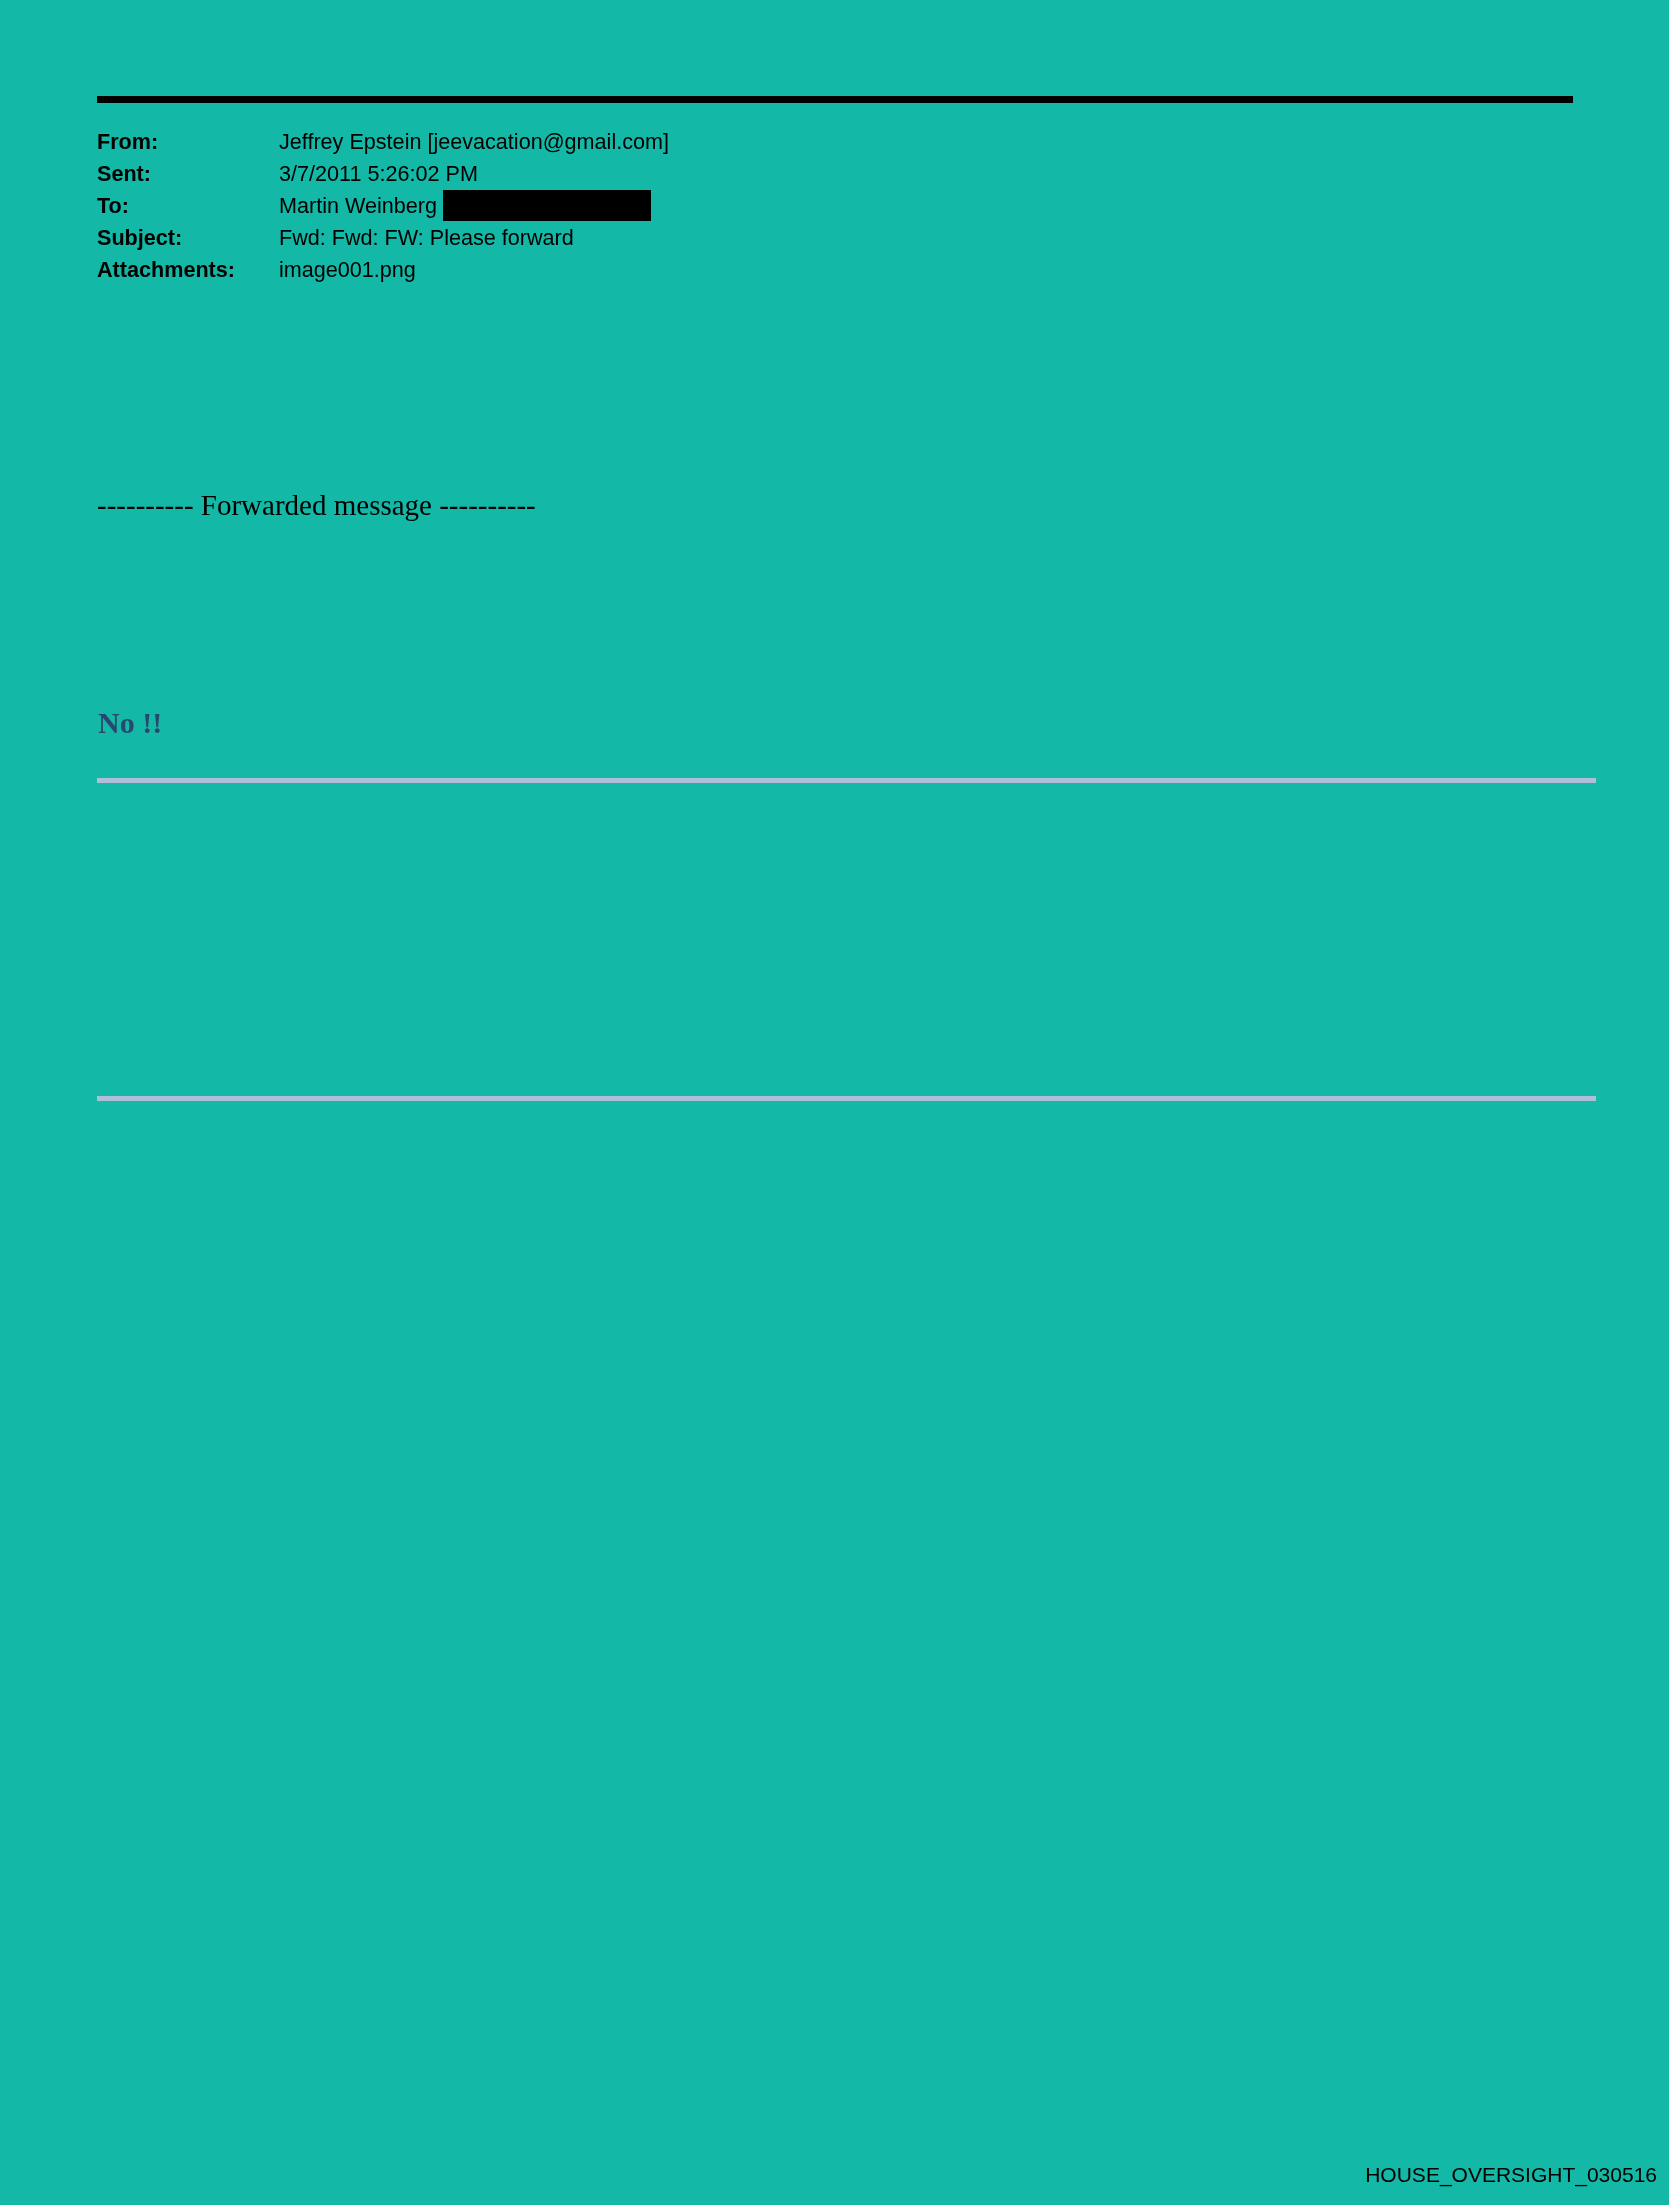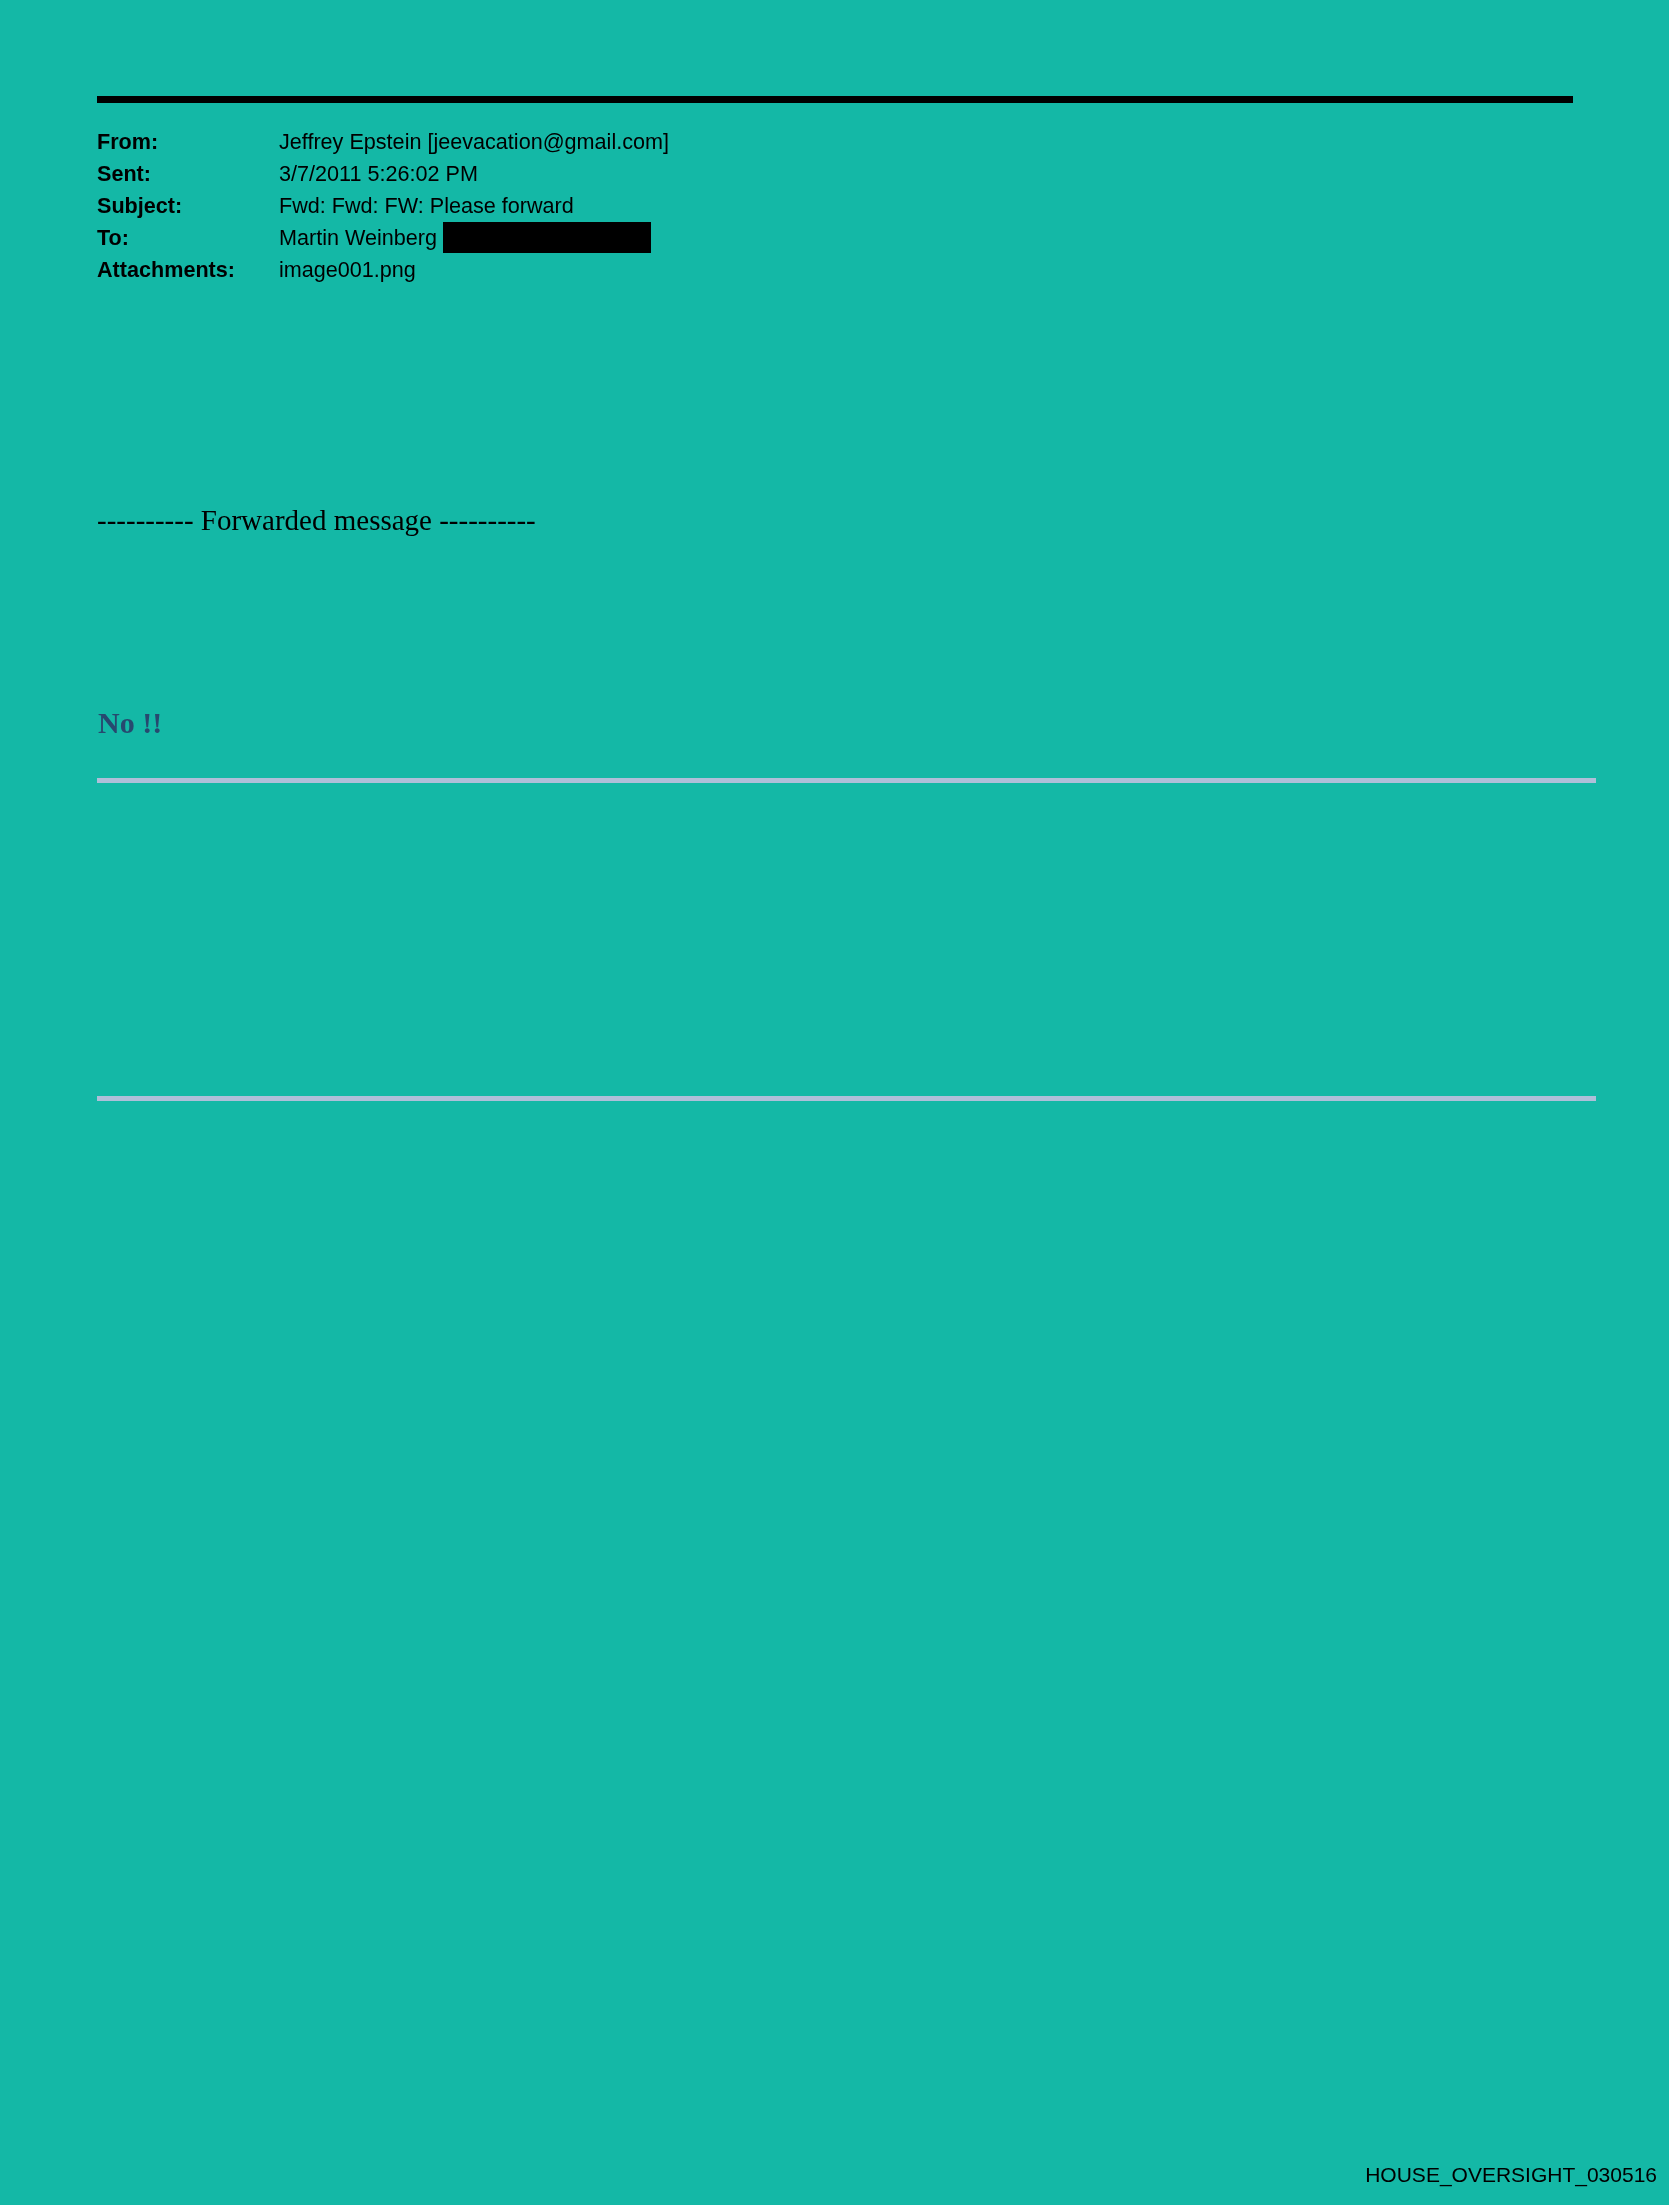--- a/index.html
+++ b/index.html
@@ -8,21 +8,21 @@
 
   .top-rule{position:absolute;left:97px;top:96px;width:1476px;height:6.5px;background:#000;}
 
   
   .outer-header{position:absolute;left:97px;top:126px;
                 font-family:"Liberation Sans", sans-serif;font-size:21.6px;line-height:32px;}
   .hrow{height:32px;white-space:nowrap;}
   .hlabel{display:inline-block;width:182px;font-weight:bold;}
 
   
-  .fwd-block{position:absolute;left:97px;top:486px;font-size:29px;line-height:39px;margin-top:15px;}
+  .fwd-block{position:absolute;left:97px;top:486px;font-size:29px;line-height:39px;}
   .fline{height:39px;white-space:nowrap;}
   .reply-block{position:absolute;left:97px;top:800px;font-size:29px;line-height:38px;}
   .kirsty-block{position:absolute;left:97px;top:1116px;font-size:29px;line-height:38px;}
   .rline{height:38px;white-space:nowrap;}
 
   .no-line{position:absolute;left:98px;top:706px;font-size:30px;line-height:34px;font-weight:bold;}
 
   .blue-rule{position:absolute;left:97px;width:1499px;height:4.6px;}
   .rule-1{top:778px;}
   .rule-2{top:1096px;}
@@ -45,24 +45,24 @@
   <div class="top-rule"></div>
 
   <div class="outer-header">
     <div class="hrow">
       <span class="hlabel">From:</span><span><span class="">Jeffrey Epstein [jeevacation@gmail.com]</span></span>
     </div>
     <div class="hrow">
       <span class="hlabel">Sent:</span><span><span class="">3/7/2011 5:26:02 PM</span></span>
     </div>
     <div class="hrow">
-      <span class="hlabel">Subject:</span><span><span class="">Fwd: Fwd: FW: Please forward</span></span>
+      <span class="hlabel">To:</span><span><span class="">Martin Weinberg </span><span class="redaction r-to"></span></span>
     </div>
     <div class="hrow">
-      <span class="hlabel">To:</span><span><span class="">Martin Weinberg </span><span class="redaction r-to"></span></span>
+      <span class="hlabel">Subject:</span><span><span class="">Fwd: Fwd: FW: Please forward</span></span>
     </div>
     <div class="hrow">
       <span class="hlabel">Attachments:</span><span><span class="">image001.png</span></span>
     </div>
   </div>
 
   <div class="fwd-block">
     <div class="fline">---------- Forwarded message ----------</div>
     <div class="fline"></div>
     <div class="fline"></div>

